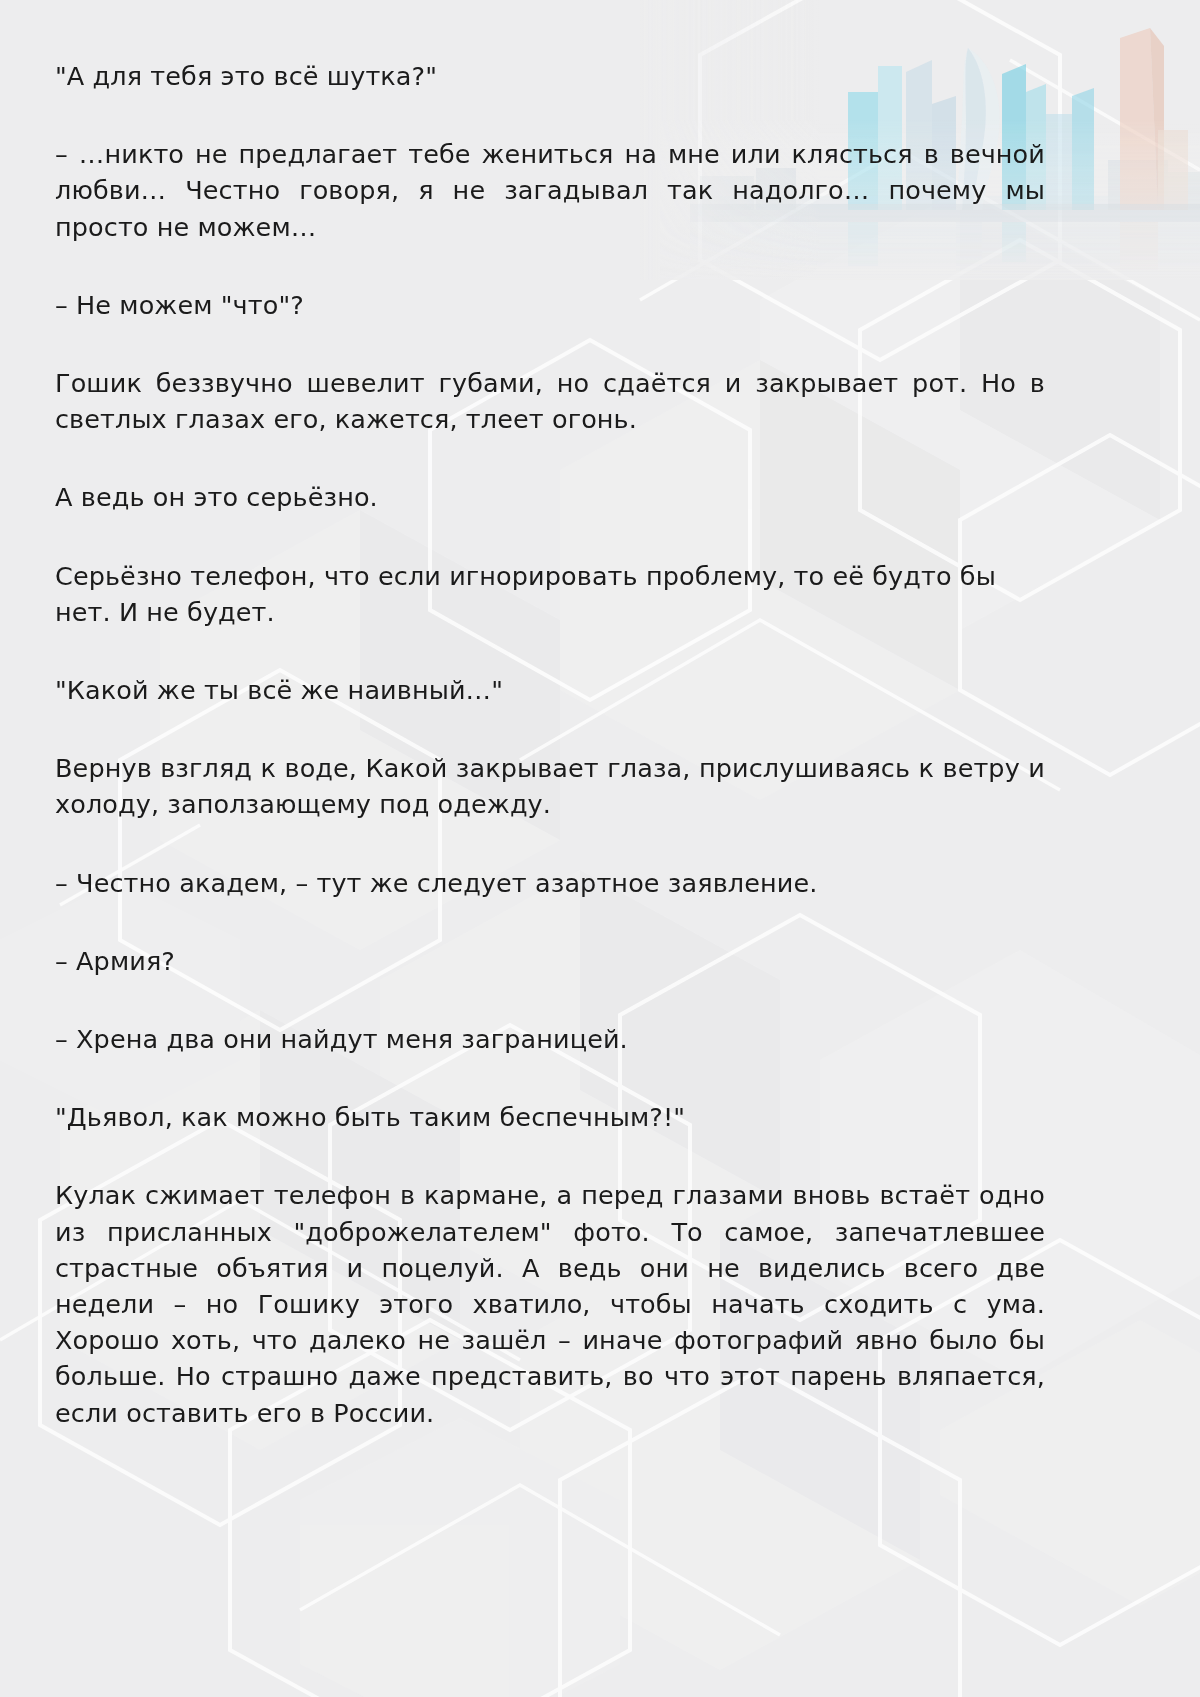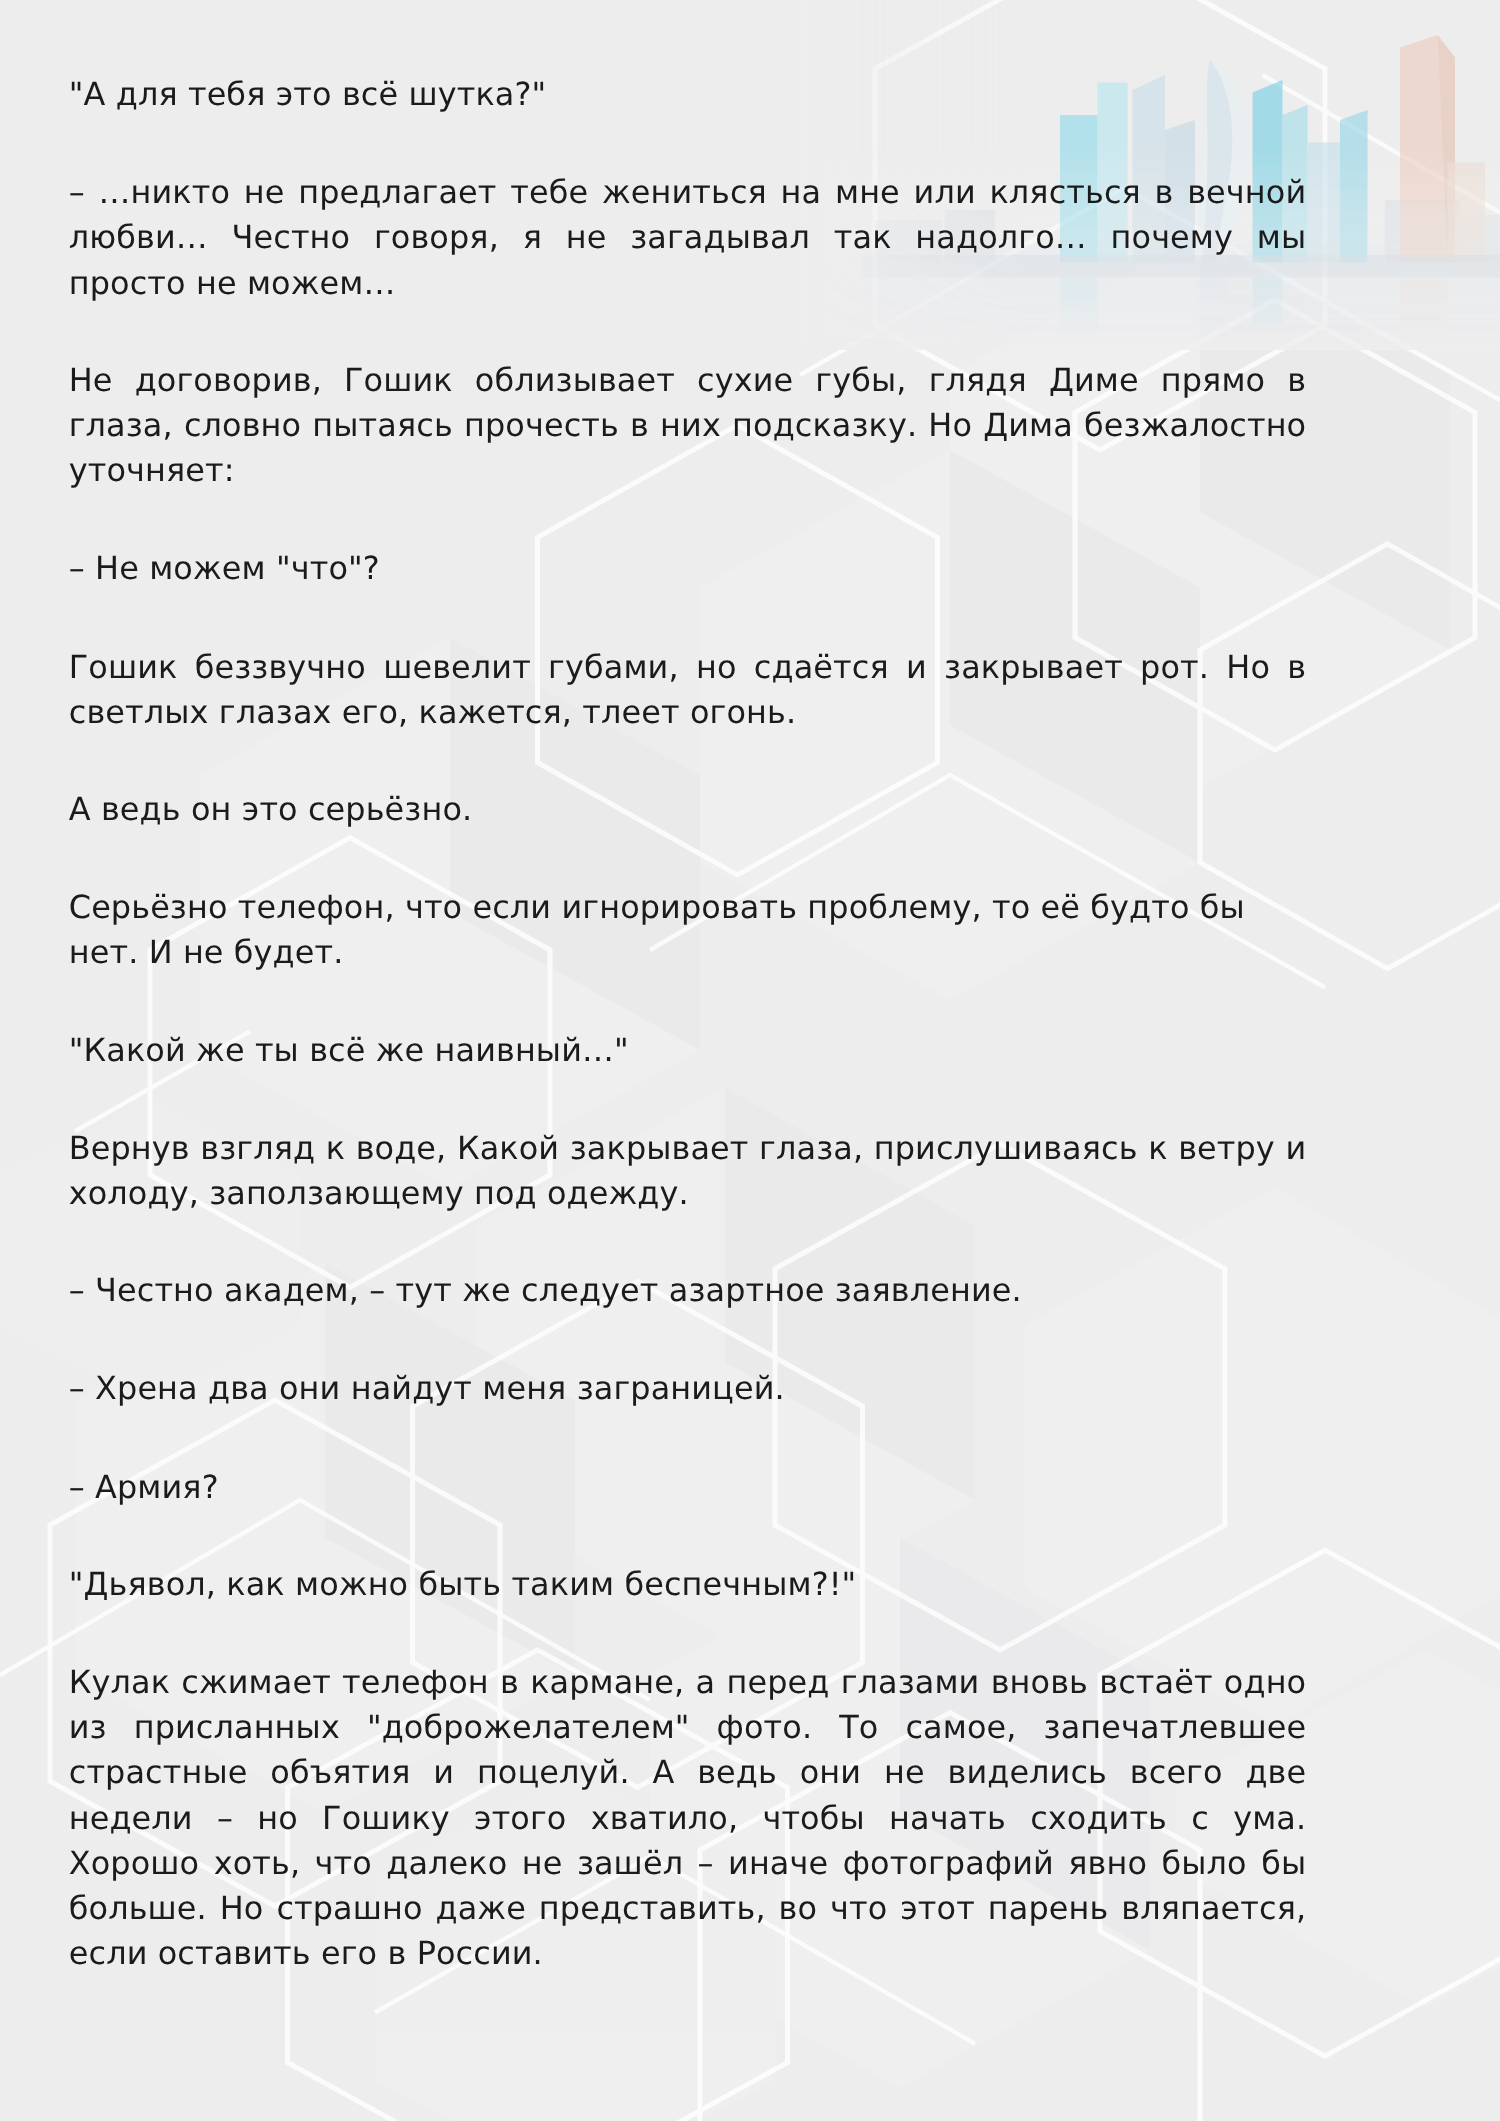--- a/index.html
+++ b/index.html
@@ -167,38 +167,37 @@
     <rect x="0" y="0" width="1200" height="1697" fill="#ededee" opacity="0.18"></rect>
   </g>
 </svg>
 
 <main id="page">
 
   <p class="para single">"А для тебя это всё шутка?"</p>
 
   <p class="para">– …никто не предлагает тебе жениться на мне или клясться в вечной любви… Честно говоря, я не загадывал так надолго… почему мы просто не можем…</p>
 
-  <p class="para">Не договорив, Гошик облизывает сухие губы, глядя Диме прямо в глаза, словно пытаясь прочесть в них подсказку. Но Дима безжалостно уточняет:</p>
 
   <p class="para single">– Не можем "что"?</p>
 
   <p class="para">Гошик беззвучно шевелит губами, но сдаётся и закрывает рот. Но в светлых глазах его, кажется, тлеет огонь.</p>
 
   <p class="para single">А ведь он это серьёзно.</p>
 
   <p class="para single">Серьёзно телефон, что если игнорировать проблему, то её будто бы нет. И не будет.</p>
 
   <p class="para single">"Какой же ты всё же наивный…"</p>
 
   <p class="para">Вернув взгляд к воде, Какой закрывает глаза, прислушиваясь к ветру и холоду, заползающему под одежду.</p>
 
 
   <p class="para single">– Честно академ, – тут же следует азартное заявление.</p>
 
+  <p class="para single">– Армия?</p>
+
   <p class="para single">– Хрена два они найдут меня заграницей.</p>
 
-  <p class="para single">– Армия?</p>
-
   <p class="para single">"Дьявол, как можно быть таким беспечным?!"</p>
 
   <p class="para">Кулак сжимает телефон в кармане, а перед глазами вновь встаёт одно из присланных "доброжелателем" фото. То самое, запечатлевшее страстные объятия и поцелуй. А ведь они не виделись всего две недели – но Гошику этого хватило, чтобы начать сходить с ума. Хорошо хоть, что далеко не зашёл – иначе фотографий явно было бы больше. Но страшно даже представить, во что этот парень вляпается, если оставить его в России.</p>
 
 </main>
 
 </body></html>

